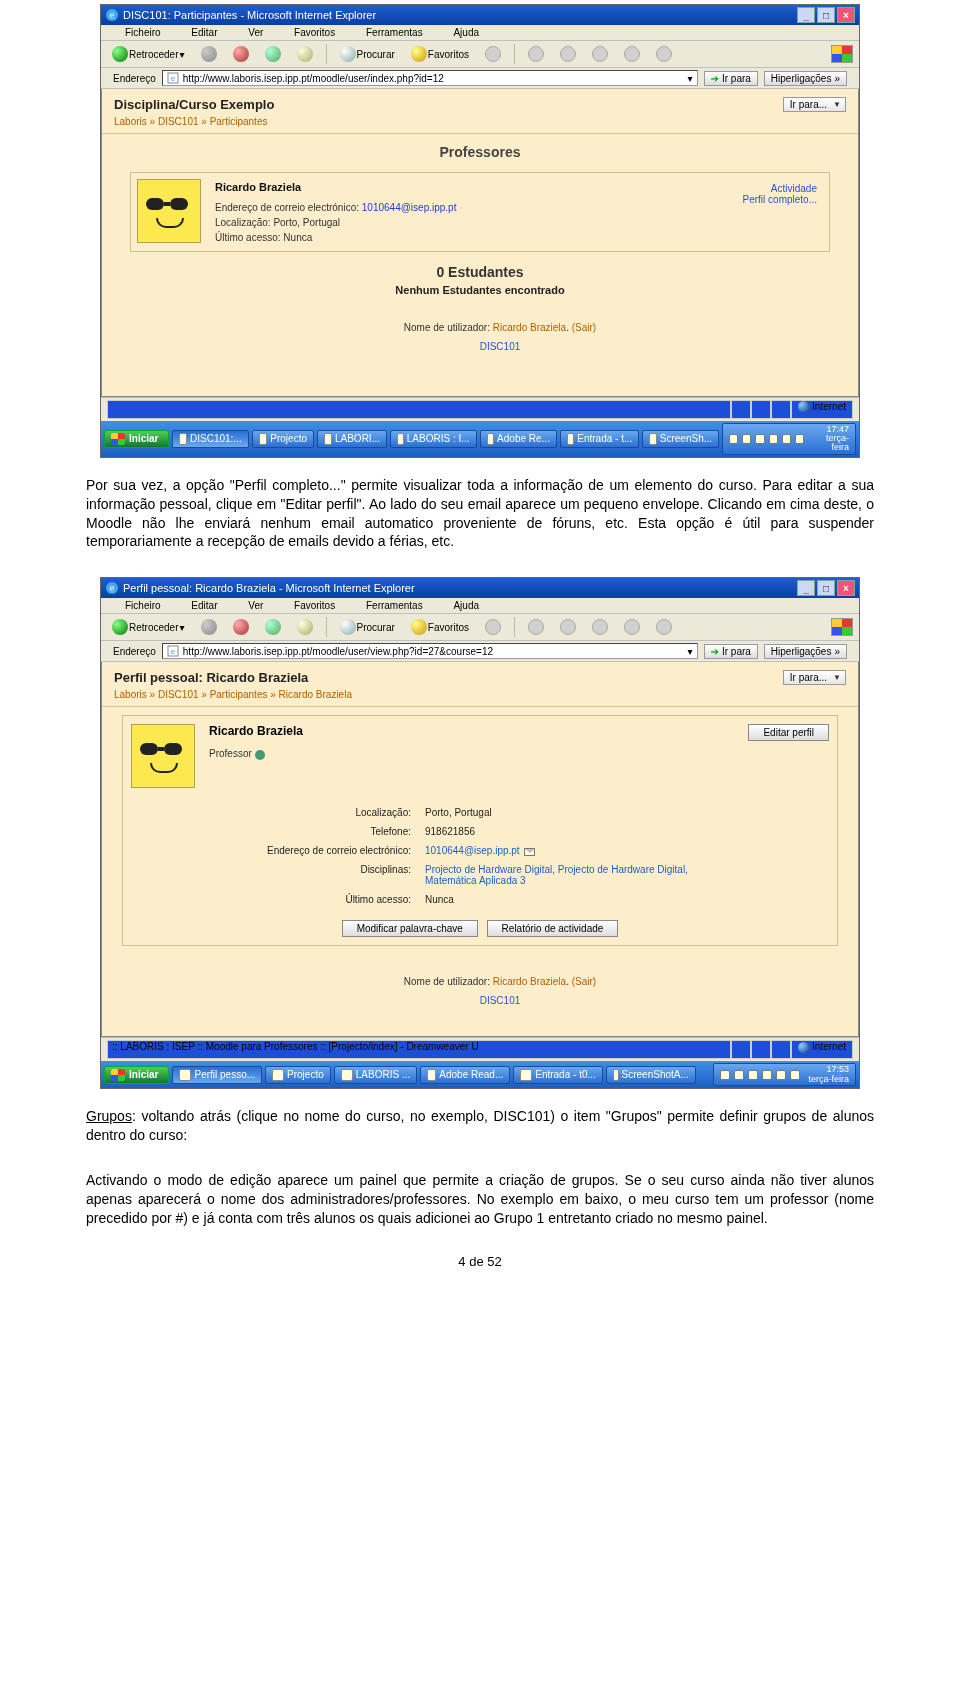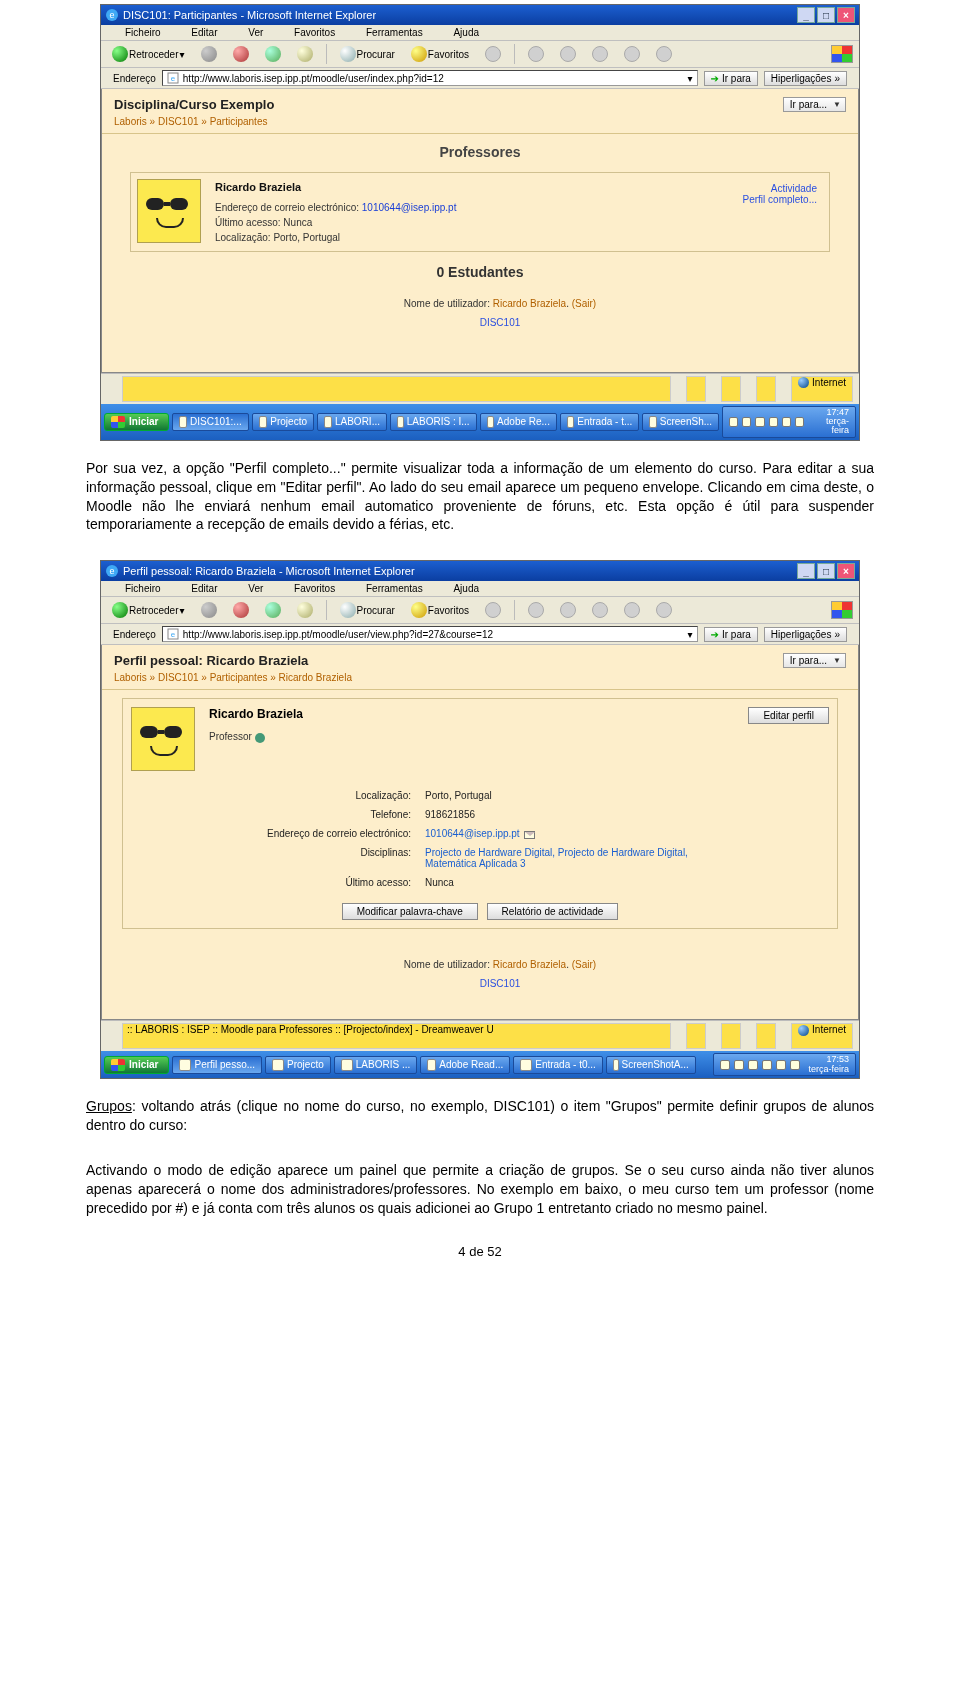--- a/index.html
+++ b/index.html
@@ -131,21 +131,21 @@
   .profile-table td.r { text-align:left; }
   .profile-table a { color:#1a5fd0; text-decoration:none; }
   .mail-ico { display:inline-block; width:11px; height:8px; border:1px solid #777; background:#fffde0; margin-left:4px; vertical-align:middle; position:relative;}
   .mail-ico::after { content:""; position:absolute; left:0; top:0; width:0; height:0; border-left:5.5px solid transparent; border-right:5.5px solid transparent; border-top:4px solid #cbb; }
 
   .profile-actions { text-align:center; margin-top:10px; }
   .profile-actions .pbtn { display:inline-block; border:1px solid #888; background:linear-gradient(#fff,#ddd); font-size:10px; padding:2px 14px; margin:0 3px; }
 
   
   .ie-status { display:flex; align-items:center; background:#ece9d8; border-top:1px solid #bbb; font-size:10px; padding:2px 6px; }
-  .ie-status .cell { border:1px solid #ccc; background:#fde047; height:26px;margin-left:15px; }
+  .ie-status .cell { border:1px solid #ccc; background:#1d4ed8; height:19px; }
   .ie-status .flex { flex:1; }
   .ie-status .globe { width:11px;height:11px;border-radius:50%; background: radial-gradient(circle at 30% 30%, #9cf,#048); display:inline-block; margin-right:3px; vertical-align:middle;}
 
   
   .taskbar {
     display:flex; align-items:center; gap:3px; padding:2px 3px;
     background:linear-gradient(#3f8fe8,#1b5fc0); font-size:10px; color:#fff;
   }
   .taskbar .start {
     background:linear-gradient(#5c5,#173); border-radius:3px; padding:2px 10px 2px 6px;
@@ -284,30 +284,31 @@
     <div class="section-title">Professores</div>
 
     <div class="teacher-card">
       <div class="avatar">
         <div class="glasses"><span class="lens"></span><span class="bridge"></span><span class="lens"></span></div>
         <div class="smile"></div>
       </div>
       <div class="teacher-info">
         <div class="name">Ricardo Braziela</div>
         <div><span class="lbl">Endereço de correio electrónico:</span> <span class="link">1010644@isep.ipp.pt</span></div>
+        <div><span class="lbl">Localização:</span> <span>Porto, Portugal</span></div>
         <div><span class="lbl">Último acesso:</span> <span>Nunca</span></div>
-        <div><span class="lbl">Localização:</span> <span>Porto, Portugal</span></div>
       </div>
       <div class="teacher-links">
         <div>Actividade</div>
         <div>Perfil completo...</div>
       </div>
     </div>
 
     <div class="zero-students">0 Estudantes</div>
+    <div class="none-found">Nenhum Estudantes encontrado</div>
 
     <div class="moodle-footer">
       <span>Nome de utilizador:</span>
       <a>Ricardo Braziela</a>.
       <a>(Sair)</a>
       <a class="course-link">DISC101</a>
     </div>
     <div style="height:34px"></div>
   </div>
 

